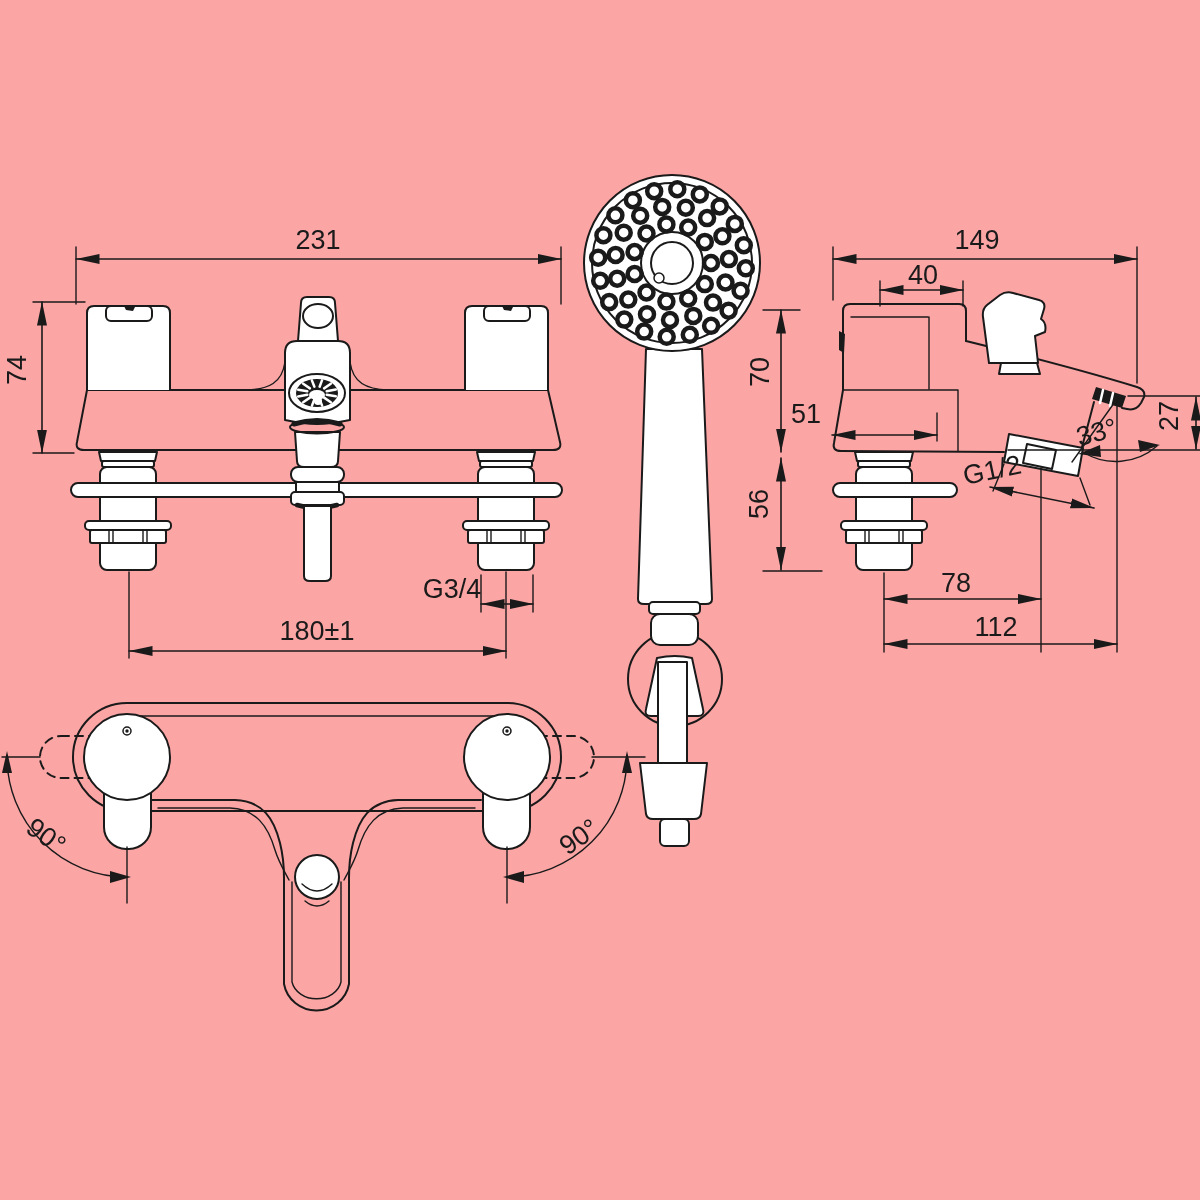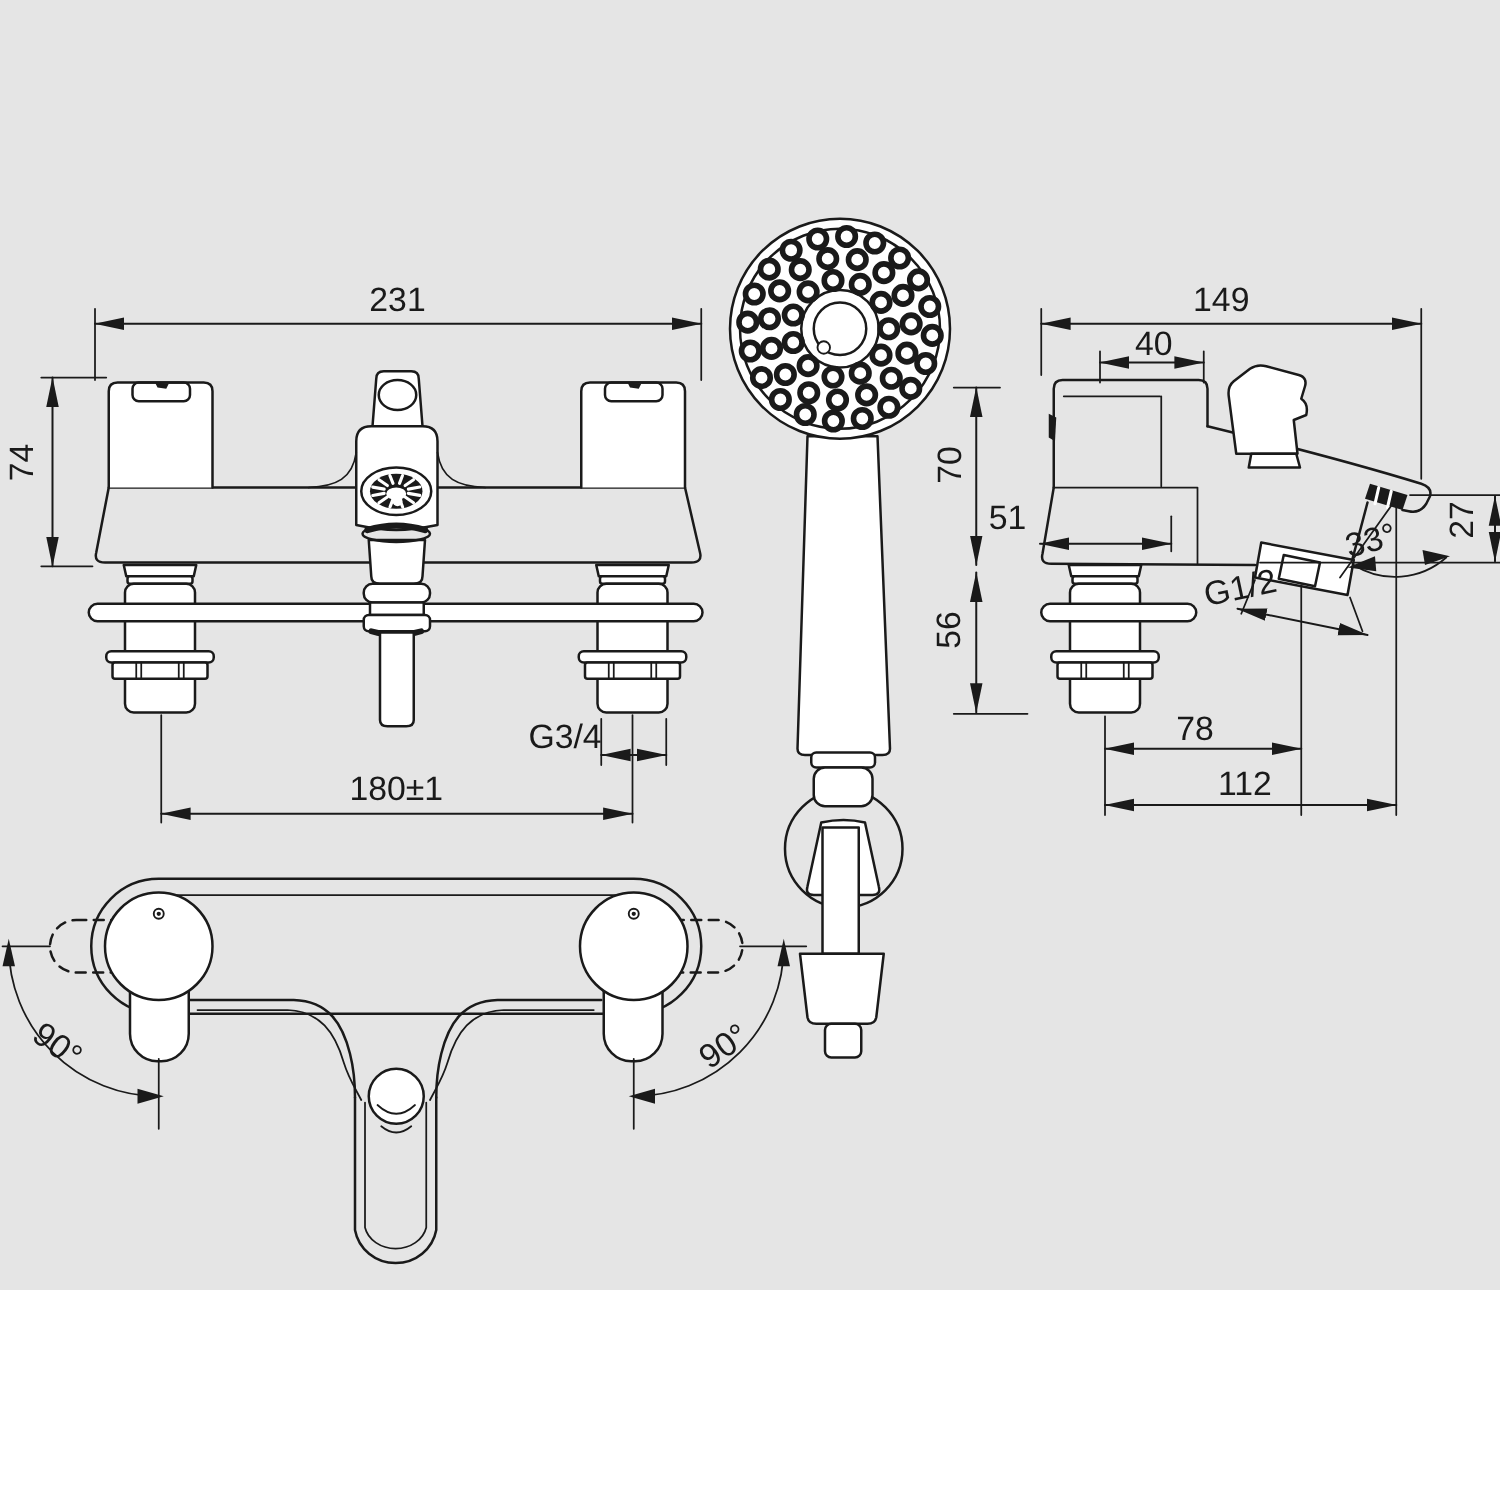--- a/index.html
+++ b/index.html
@@ -1,16 +1,16 @@
 <!DOCTYPE html>
 <html><head>
 <meta charset="utf-8">
 <style>
   html,body{margin:0;padding:0;background:#ffffff;}
-  .page{width:1200px;height:1032px;background:#e5e5e5;position:relative;font-family:"Liberation Sans",sans-serif;}
+  .page{width:1200px;height:1200px;background:#fca5a5;position:relative;font-family:"Liberation Sans",sans-serif;}
   svg{display:block;}
   .ln  {fill:none;stroke:#1a1a1a;stroke-width:2;stroke-linejoin:round;stroke-linecap:round;}
   .lnw {fill:#ffffff;stroke:#1a1a1a;stroke-width:2;stroke-linejoin:round;stroke-linecap:round;}
   .thin{fill:none;stroke:#1a1a1a;stroke-width:1.4;stroke-linejoin:round;stroke-linecap:round;}
   .dim {fill:none;stroke:#1a1a1a;stroke-width:1.6;stroke-linecap:round;}
   .ext {fill:none;stroke:#1a1a1a;stroke-width:1.4;stroke-linecap:round;}
   .dk  {fill:#1a1a1a;stroke:none;}
   .dash{fill:none;stroke:#1a1a1a;stroke-width:2;stroke-dasharray:8 6;stroke-linecap:round;}
   .hv  {stroke-width:5;}
   .dimtxt{font-family:"Liberation Sans",sans-serif;font-size:27px;fill:#1a1a1a;}

